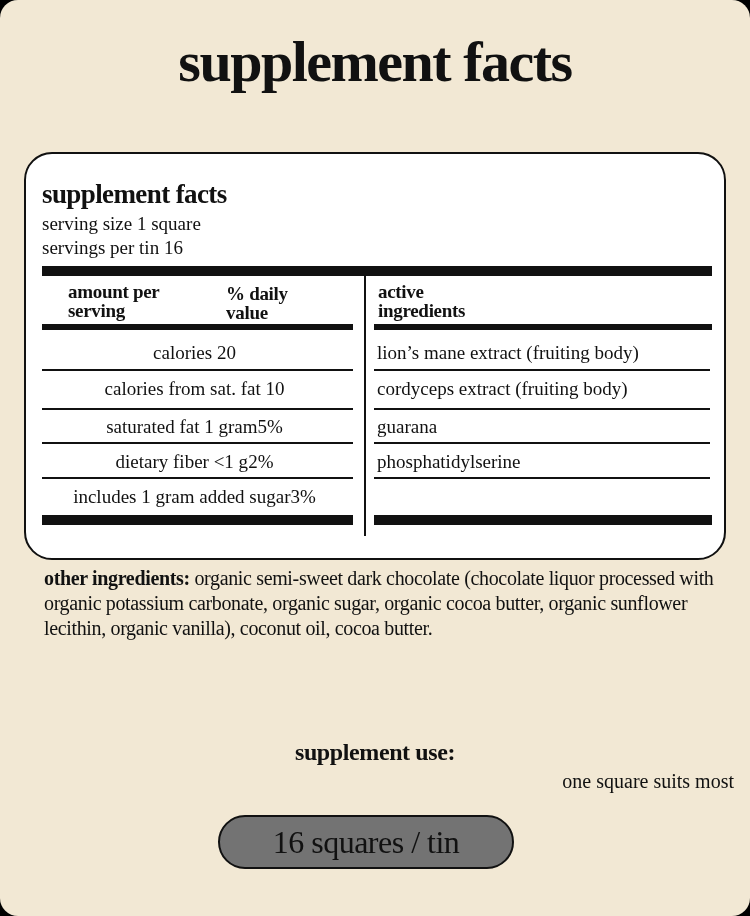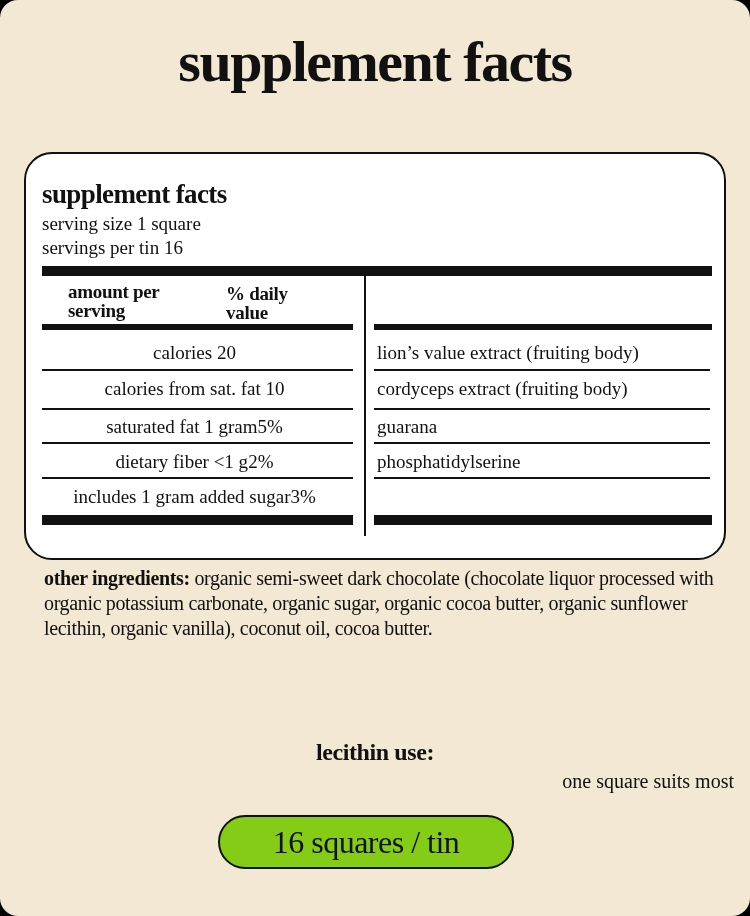--- a/index.html
+++ b/index.html
@@ -38,21 +38,21 @@
   .bar-bot-r { position:absolute; left:348px; top:361px; width:338px; height:10px; background:#111; }
   .other {
     position:absolute; left:44px; top:566px; width:680px; font-size:20px; line-height:25px;
     letter-spacing:-0.35px;
   }
   .other b { font-weight:bold; }
   .suggest-title { position:absolute; left:0; right:0; top:738px; text-align:center; font-size:24px; font-weight:bold; letter-spacing:-0.4px; line-height:28px; }
   .suggest-text { position:absolute; left:0; right:16px; top:766px; text-align:right; font-size:20px; line-height:30px; }
   .pill {
     position:absolute; left:218px; top:815px; width:292px; height:50px;
-    border:2px solid #111; border-radius:27px; background:#84cc16;
+    border:2px solid #111; border-radius:27px; background:#737373;
     display:flex; align-items:center; justify-content:center;
     font-size:32px; letter-spacing:-0.5px;
   }
 </style>
 </head>
 <body>
 
 <div class="page">
   <div class="main-title">supplement facts</div>
 
@@ -63,20 +63,24 @@
     <div class="bar-top"></div>
     <div class="vdivider"></div>
 
     <div class="hdr amount">
       <div>amount per</div>
       <div>serving</div>
     </div>
     <div class="hdr dv">
       <div>% daily</div>
       <div>value</div>
+    </div>
+    <div class="hdr active">
+      <div>active</div>
+      <div>ingredients</div>
     </div>
 
     <div class="bar-mid-l"></div>
     <div class="bar-mid-r"></div>
 
     <div class="row nut-row" style="top:188px">
       <span>calories 20</span>
       <span></span>
     </div>
     <div class="row-line" style="left:16px;top:215px;width:311px"></div>
@@ -94,32 +98,32 @@
       <span>dietary fiber &lt;1 g</span>
       <span>2%</span>
     </div>
     <div class="row-line" style="left:16px;top:323px;width:311px"></div>
     <div class="row nut-row" style="top:332px">
       <span>includes 1 gram added sugar</span>
       <span>3%</span>
     </div>
     <div class="bar-bot-l"></div>
 
-    <div class="row ing-row" style="top:188px">lion’s value extract (fruiting body)</div>
+    <div class="row ing-row" style="top:188px">lion’s mane extract (fruiting body)</div>
     <div class="row-line" style="left:348px;top:215px;width:336px"></div>
     <div class="row ing-row" style="top:224px">cordyceps extract (fruiting body)</div>
     <div class="row-line" style="left:348px;top:254px;width:336px"></div>
     <div class="row ing-row" style="top:262px">guarana</div>
     <div class="row-line" style="left:348px;top:288px;width:336px"></div>
     <div class="row ing-row" style="top:297px">phosphatidylserine</div>
     <div class="row-line" style="left:348px;top:323px;width:336px"></div>
     <div class="bar-bot-r"></div>
   </div>
 
   <div class="other">
     <b>other ingredients:</b><span> organic semi-sweet dark chocolate (chocolate liquor processed with organic potassium carbonate, organic sugar, organic cocoa butter, organic sunflower lecithin, organic vanilla), coconut oil, cocoa butter.</span>
   </div>
 
-  <div class="suggest-title">lecithin use:</div>
+  <div class="suggest-title">supplement use:</div>
   <div class="suggest-text">one square suits most</div>
 
   <div class="pill">16 squares / tin</div>
 </div>
 
 </body></html>

